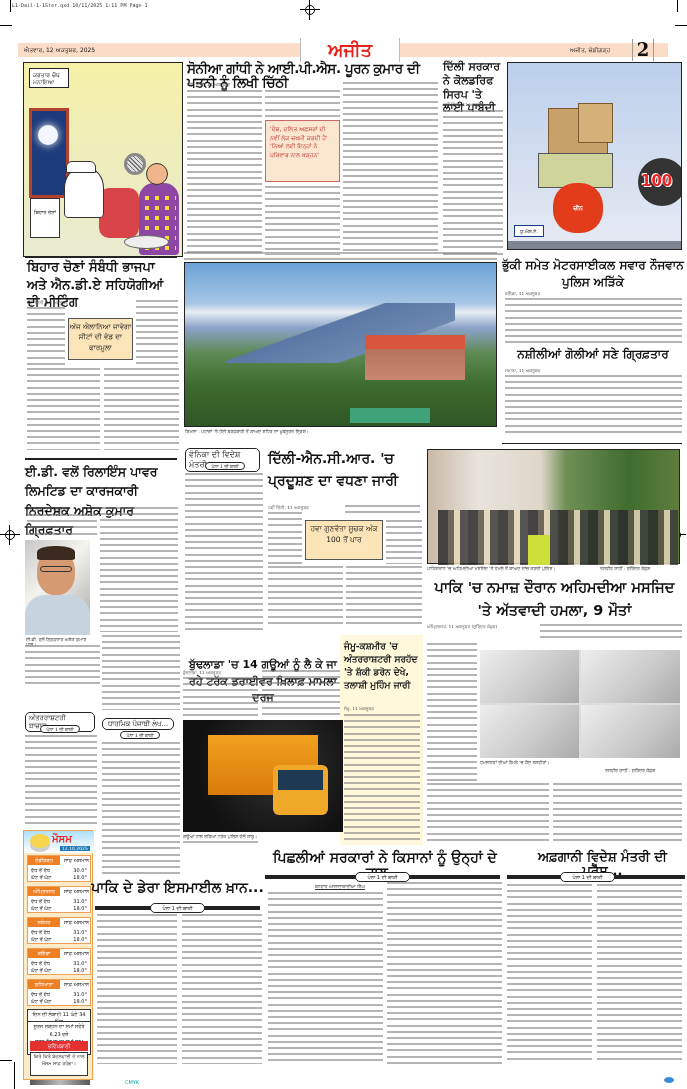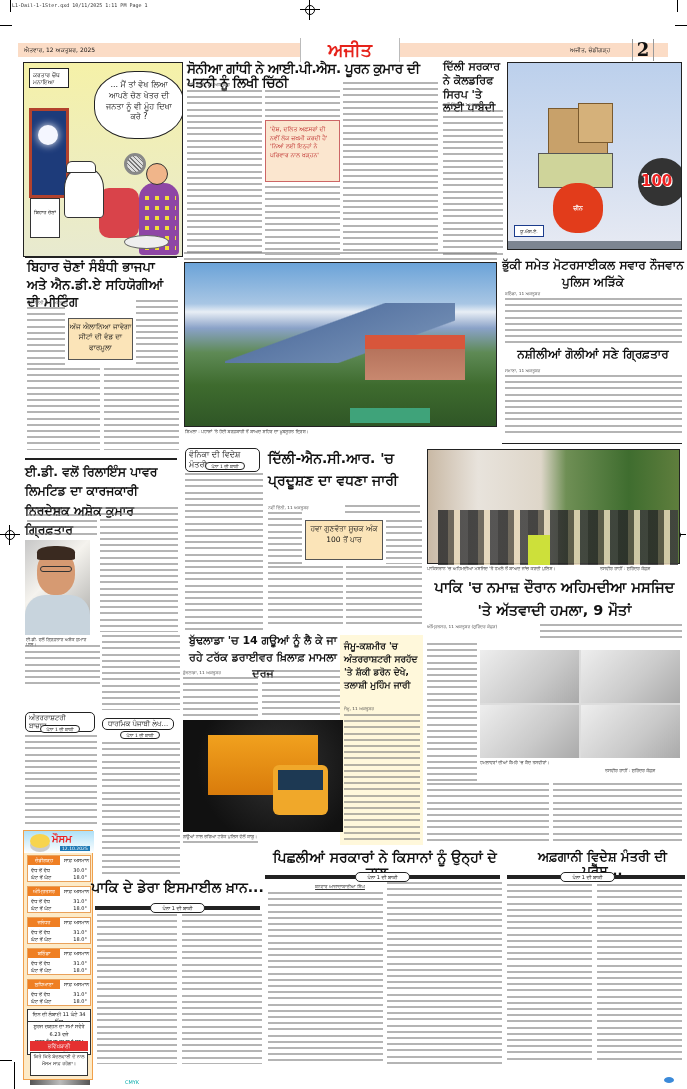--- a/index.html
+++ b/index.html
@@ -127,21 +127,20 @@
 <div class="abs masthead"></div>
 <div class="abs mh-date">ਐਤਵਾਰ, 12 ਅਕਤੂਬਰ, 2025</div>
 <div class="abs mh-logo">ਅਜੀਤ</div>
 <div class="abs mh-city">ਅਜੀਤ, ਚੰਡੀਗੜ੍ਹ</div>
 <div class="abs mh-page">2</div>
 
 <div class="abs box cartoon cart1">
   <div class="abs tag">ਕਰਤਾਰ ਚੌਥ ਮਨਾਇਆ</div>
   <div class="abs win"></div>
   <div class="abs moon"></div>
-  <div class="abs bubble">... ਮੈਂ ਤਾਂ ਵੇਖ ਲਿਆ ਆਪਣੇ ਚੋਣ ਖੇਤਰ ਦੀ ਜਨਤਾ ਨੂੰ ਵੀ ਮੂੰਹ ਦਿਖਾ ਕਰੋ ?</div>
   <div class="abs sofa"></div>
   <div class="abs man"></div>
   <div class="abs cap"></div>
   <div class="abs woman"></div>
   <div class="abs wdots"></div>
   <div class="abs whead"></div>
   <div class="abs sieve"></div>
   <div class="abs paper">ਬਿਹਾਰ ਚੋਣਾਂ</div>
   <div class="abs plate"></div>
 </div>
@@ -242,21 +241,21 @@
 <div class="abs caption" style="left:480px;top:760px;width:120px;">ਹਮਲਾਵਰਾਂ ਦੀਆਂ ਕੈਮਰੇ 'ਚ ਕੈਦ ਤਸਵੀਰਾਂ।</div>
 <div class="abs caption" style="left:605px;top:768px;width:78px;">ਤਸਵੀਰ ਰਾਹੀਂ : ਸੁਰਿੰਦਰ ਕੋਛੜ</div>
 <div class="abs fake" style="left:427px;top:783px;width:122px;height:60px;"></div>
 <div class="abs fake" style="left:553px;top:783px;width:129px;height:60px;"></div>
 
 <div class="abs side-box"></div>
 <div class="abs hl hl10">ਜੰਮੂ-ਕਸ਼ਮੀਰ 'ਚ ਅੰਤਰਰਾਸ਼ਟਰੀ ਸਰਹੱਦ 'ਤੇ ਸ਼ੱਕੀ ਡਰੋਨ ਦੇਖੇ, ਤਲਾਸ਼ੀ ਮੁਹਿੰਮ ਜਾਰੀ</div>
 <div class="abs col-text" style="left:344px;top:706px;width:76px;">ਜੰਮੂ, 11 ਅਕਤੂਬਰ</div>
 <div class="abs fake" style="left:344px;top:714px;width:76px;height:128px;"></div>
 
-<div class="abs hl hl9" style="width:160px;">ਬੁੱਢਲਾਡਾ 'ਚ 14 ਗਊਆਂ ਨੂੰ ਲੈ ਕੇ ਜਾ ਰਹੇ ਟਰੱਕ ਡਰਾਈਵਰ ਖ਼ਿਲਾਫ਼ ਮਾਮਲਾ ਦਰਜ</div>
+<div class="abs hl hl9" style="width:160px;margin-top:24px;">ਬੁੱਢਲਾਡਾ 'ਚ 14 ਗਊਆਂ ਨੂੰ ਲੈ ਕੇ ਜਾ ਰਹੇ ਟਰੱਕ ਡਰਾਈਵਰ ਖ਼ਿਲਾਫ਼ ਮਾਮਲਾ ਦਰਜ</div>
 <div class="abs col-text" style="left:183px;top:670px;width:75px;">ਬੁੱਢਲਾਡਾ, 11 ਅਕਤੂਬਰ</div>
 <div class="abs fake" style="left:183px;top:677px;width:75px;height:40px;"></div>
 <div class="abs fake" style="left:262px;top:670px;width:78px;height:47px;"></div>
 <div class="abs photo-truck">
   <div class="abs body"></div>
   <div class="abs cab"></div>
   <div class="abs wind"></div>
 </div>
 <div class="abs caption" style="left:183px;top:834px;width:160px;">ਗਊਆਂ ਨਾਲ ਭਰਿਆ ਟਰੱਕ ਪੁਲਿਸ ਵੱਲੋਂ ਕਾਬੂ।</div>
 <div class="abs fake" style="left:183px;top:841px;width:75px;height:5px;"></div>

